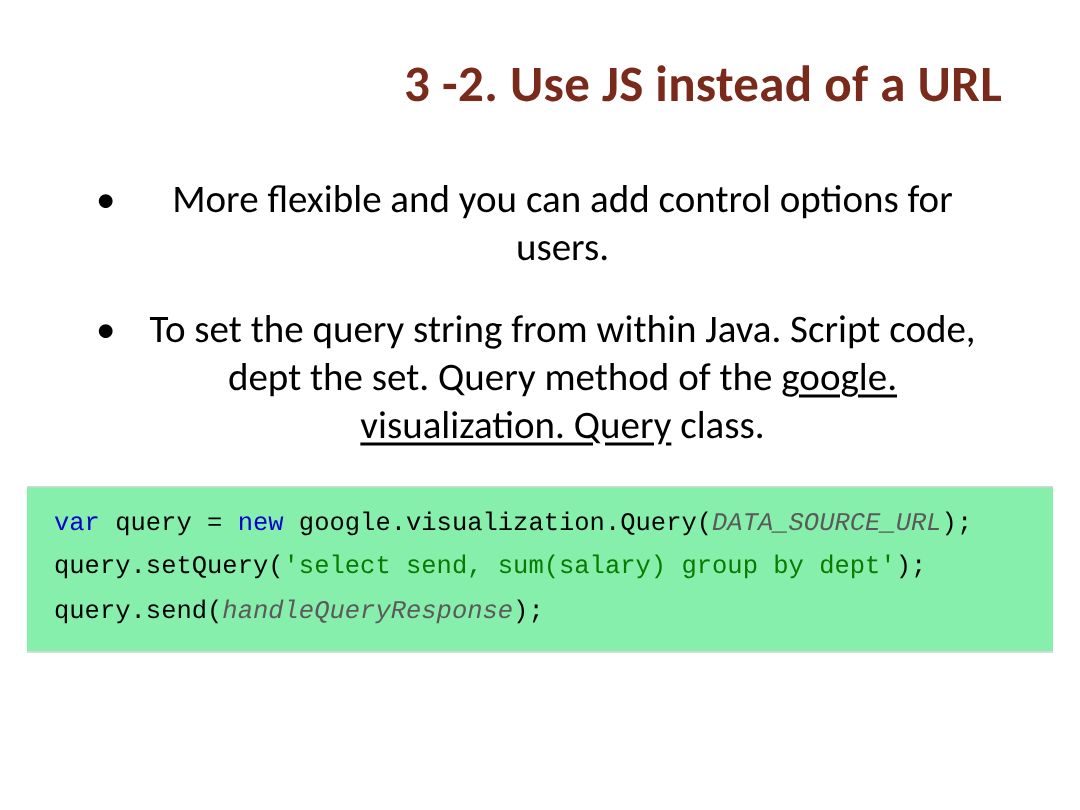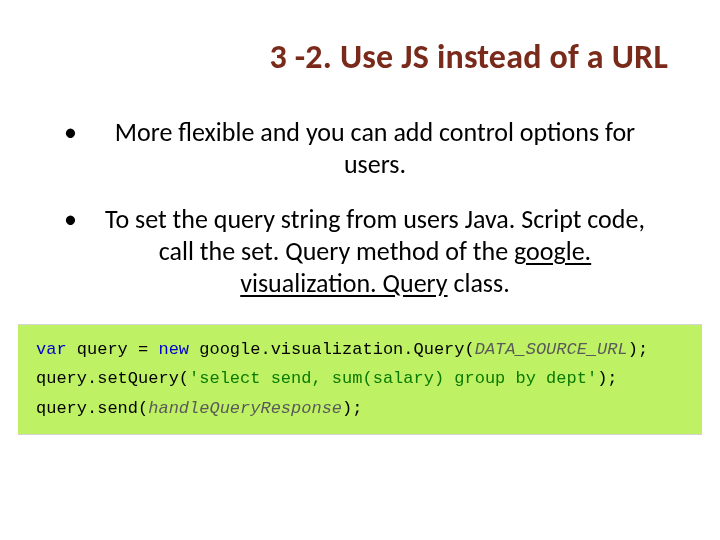--- a/index.html
+++ b/index.html
@@ -39,40 +39,40 @@
     font-size:26px;
   }
   .ul-link{
     text-decoration:underline;
     text-underline-offset:3px;
   }
   .code{
     margin:14px -34px 0 -34px;
     border:1px solid #d5d5d5;
     border-left:none;border-right:none;
-    background:#bef264;
+    background:#86efac;
     padding:10px 18px 10px 18px;
     font-family:"Courier New",Courier,monospace;
     font-size:17px;
     line-height:1.75;
     white-space:pre;
     overflow:hidden;
   }
   .kw{color:#0000cc}
   .fn{color:#000}
   .arg{color:#5a5a5a;font-style:italic}
   .str{color:#0a7a00}
 </style>
 </head>
 <body>
 
 <h1 class="title">3 -2. Use JS instead of a URL</h1>
 
 <ul class="bullets">
   <li>More flexible and you can add control options for users.</li>
   <li>
-    <span>To set the query string from users Java. Script code, call the set. Query method of the </span><span class="ul-link">google. visualization. Query</span><span> class.</span>
+    <span>To set the query string from within Java. Script code, dept the set. Query method of the </span><span class="ul-link">google. visualization. Query</span><span> class.</span>
   </li>
 </ul>
 
 <div class="code"><span class="kw">var</span><span> query </span><span>=</span><span> </span><span class="kw">new</span><span> google.visualization.</span><span class="fn">Query</span>(<span class="arg">DATA_SOURCE_URL</span>);
 <span>query.</span><span class="fn">setQuery</span>(<span class="str">'select send, sum(salary) group by dept'</span>);
 <span>query.</span><span class="fn">send</span>(<span class="arg">handleQueryResponse</span>);</div>
 
 </body></html>

